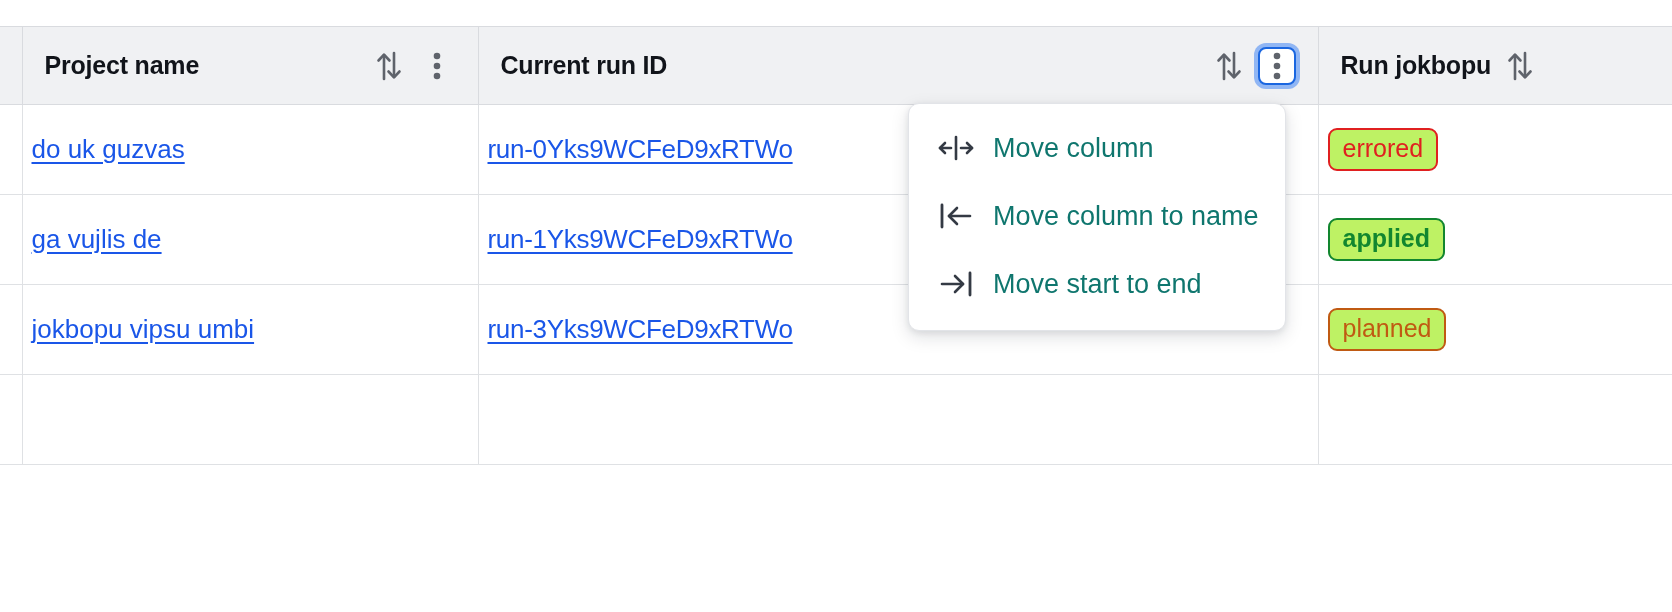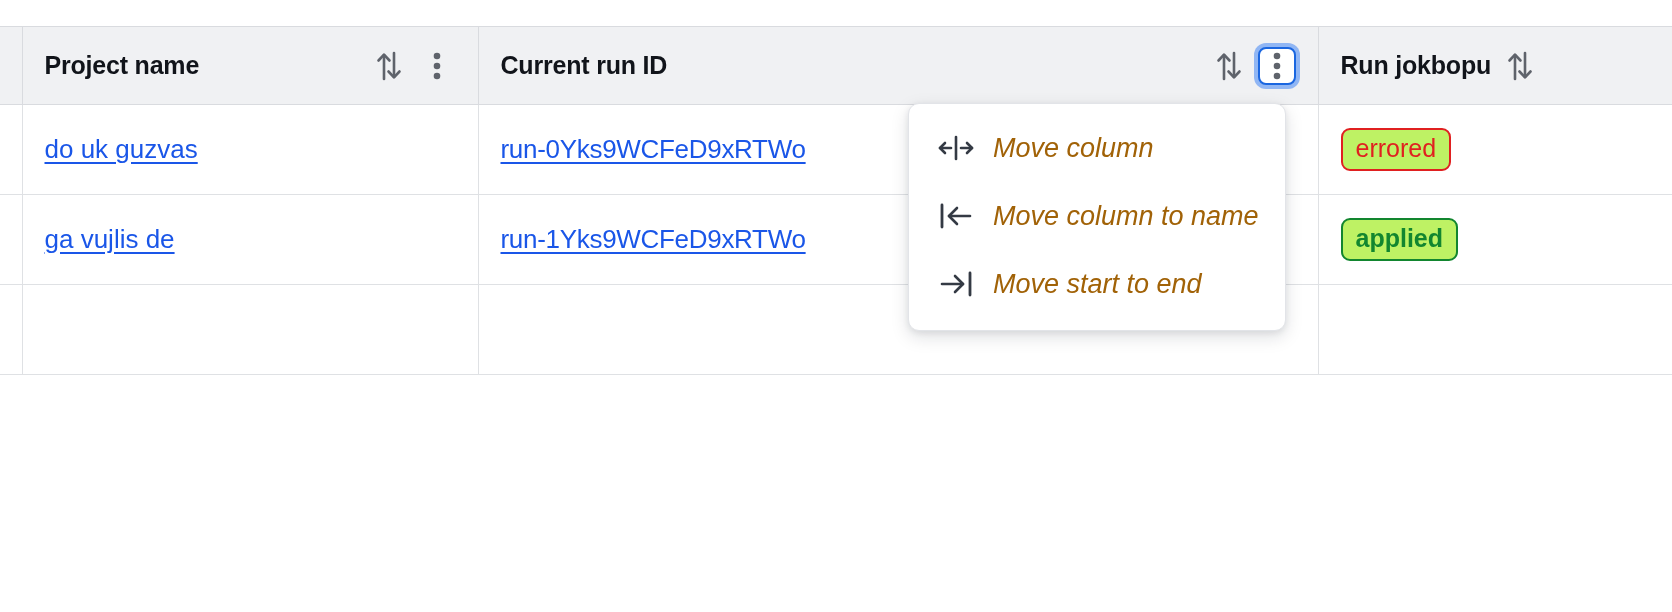--- a/index.html
+++ b/index.html
@@ -93,21 +93,21 @@
   .icon-btn.focused {
     background: #ffffff;
     border: 2px solid #1a66e0;
     box-shadow: 0 0 0 4px rgba(66,133,244,0.55);
     border-radius: 8px;
   }
 
   
   tbody td {
     height: 90px;
-    padding: 0 22px;
+    padding: 0 9px;
     box-sizing: border-box;
     border-bottom: 1px solid #dfe1e4;
     border-right: 1px solid #dfe1e4;
     vertical-align: middle;
     background: #ffffff;
     font-size: 25px;
     color: #11141a;
   }
   tbody td.sel { padding: 0; }
   tbody td.last { border-right: none; }
@@ -149,24 +149,23 @@
     padding: 10px 0 12px 0;
     box-sizing: border-box;
   }
   .menu-item {
     display: flex;
     align-items: center;
     height: 68px;
     padding: 0 22px 0 26px;
     box-sizing: border-box;
     cursor: pointer;
-    color: #a16207;
+    color: #0f766e;
     font-size: 27px;
     white-space: nowrap;
-    font-style: italic;
   }
   .menu-icon {
     width: 42px;
     height: 30px;
     margin-right: 16px;
     flex: 0 0 auto;
     display: flex;
     align-items: center;
     justify-content: center;
   }
@@ -266,20 +265,32 @@
         <tr>
           <td class="sel"></td>
           <td>
             <a class="cell-link">ga vujlis de</a>
           </td>
           <td>
             <a class="cell-link run-link">run-1Yks9WCFeD9xRTWo</a>
           </td>
           <td class="last">
             <span class="badge applied">applied</span>
+          </td>
+        </tr>
+        <tr>
+          <td class="sel"></td>
+          <td>
+            <a class="cell-link">jokbopu vipsu umbi</a>
+          </td>
+          <td>
+            <a class="cell-link run-link">run-3Yks9WCFeD9xRTWo</a>
+          </td>
+          <td class="last">
+            <span class="badge planned">planned</span>
           </td>
         </tr>
         <tr>
           <td class="sel"></td>
           <td></td>
           <td></td>
           <td class="last"></td>
         </tr>
       </tbody>
     </table>

